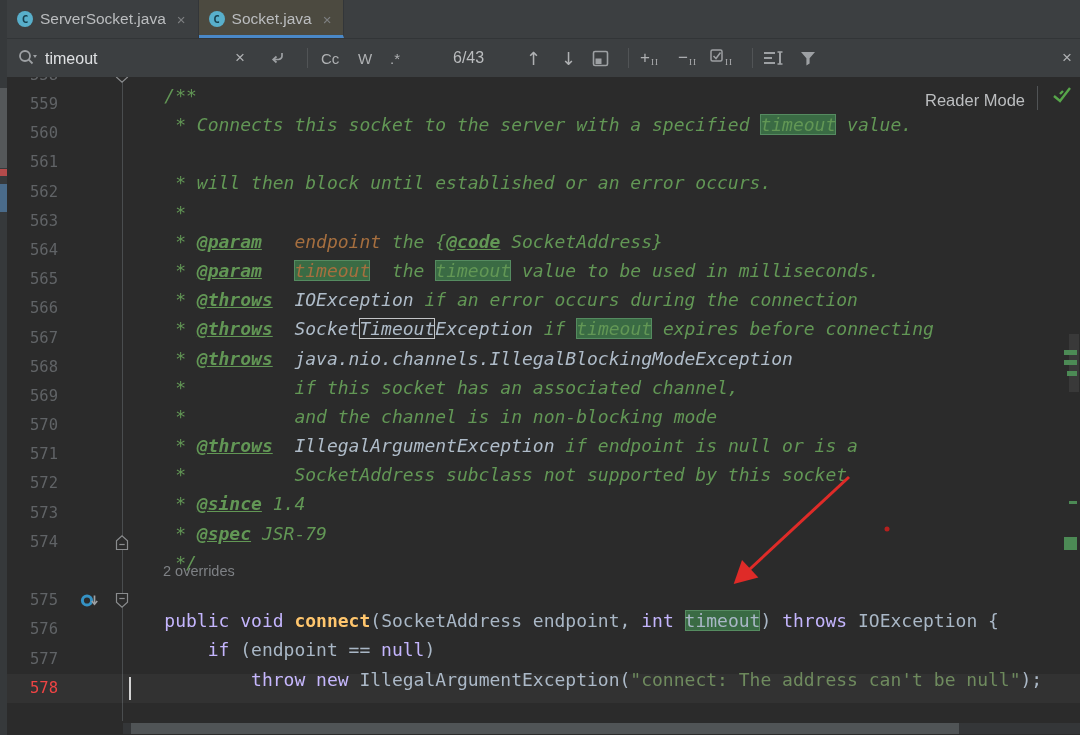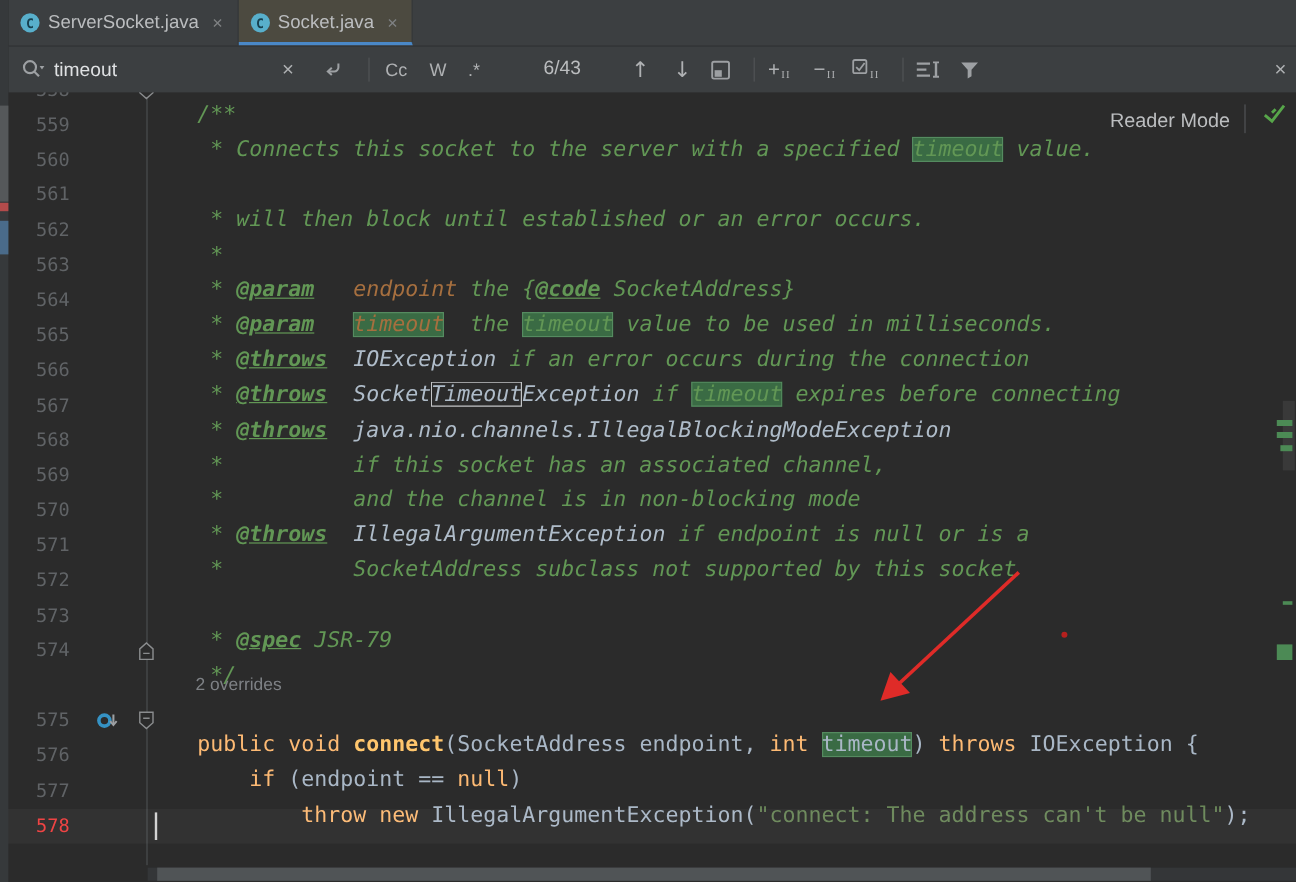--- a/index.html
+++ b/index.html
@@ -45,21 +45,21 @@
   .row.cur .lnum{color:#ef4444;}
   .codeline{position:absolute;left:121px;top:0;font-family:"DejaVu Sans Mono",monospace;
        font-size:18px;line-height:29.2px;color:#A9B7C6;margin-top:20px;}
   .inlay{position:absolute;left:163px;top:0;color:#7E8185;font-size:14.5px;line-height:29.2px;}
 
   
   .c{color:#629755;font-style:italic;}
   .g{color:#629755;font-style:italic;font-weight:bold;text-decoration:underline;}
   .p{color:#A66F3F;font-style:italic;}
   .x{color:#AFBCC9;font-style:italic;}
-  .k{color:#fdba74;}
+  .k{color:#c4b5fd;}
   .m{color:#FFC66D;font-weight:bold;}
   .t{color:#A9B7C6;}
   .s{color:#6A8759;}
   .n{color:#6897BB;}
   .h{background:#3A6B44;box-shadow:inset 0 0 0 1px rgba(120,180,130,0.45);}
   .b{box-shadow:inset 0 0 0 1px #C3C5C7;}
 
   .foldmark{position:absolute;left:115px;top:6px;width:14px;height:17px;z-index:4;}
   .ovr{position:absolute;left:80px;top:6px;width:22px;height:17px;z-index:4;}
 
@@ -179,21 +179,21 @@
         <div class="row"><span class="lnum">562</span><span class="codeline"><span class="c">     *</span></span></div>
         <div class="row"><span class="lnum">563</span><span class="codeline"><span class="c">     * </span><span class="g">@param</span><span class="c">   </span><span class="p">endpoint</span><span class="c"> the {</span><span class="g">@code</span><span class="c"> SocketAddress}</span></span></div>
         <div class="row"><span class="lnum">564</span><span class="codeline"><span class="c">     * </span><span class="g">@param</span><span class="c">   </span><span class="p h">timeout</span><span class="c">  the </span><span class="c h">timeout</span><span class="c"> value to be used in milliseconds.</span></span></div>
         <div class="row"><span class="lnum">565</span><span class="codeline"><span class="c">     * </span><span class="g">@throws</span><span class="c">  </span><span class="x">IOException</span><span class="c"> if an error occurs during the connection</span></span></div>
         <div class="row"><span class="lnum">566</span><span class="codeline"><span class="c">     * </span><span class="g">@throws</span><span class="c">  </span><span class="x">Socket</span><span class="x b">Timeout</span><span class="x">Exception</span><span class="c"> if </span><span class="c h">timeout</span><span class="c"> expires before connecting</span></span></div>
         <div class="row"><span class="lnum">567</span><span class="codeline"><span class="c">     * </span><span class="g">@throws</span><span class="c">  </span><span class="x">java.nio.channels.IllegalBlockingModeException</span></span></div>
         <div class="row"><span class="lnum">568</span><span class="codeline"><span class="c">     *          if this socket has an associated channel,</span></span></div>
         <div class="row"><span class="lnum">569</span><span class="codeline"><span class="c">     *          and the channel is in non-blocking mode</span></span></div>
         <div class="row"><span class="lnum">570</span><span class="codeline"><span class="c">     * </span><span class="g">@throws</span><span class="c">  </span><span class="x">IllegalArgumentException</span><span class="c"> if endpoint is null or is a</span></span></div>
         <div class="row"><span class="lnum">571</span><span class="codeline"><span class="c">     *          SocketAddress subclass not supported by this socket</span></span></div>
-        <div class="row"><span class="lnum">572</span></div>
+        <div class="row"><span class="lnum">572</span><span class="codeline"><span class="c">     * </span><span class="g">@since</span><span class="c"> 1.4</span></span></div>
         <div class="row"><span class="lnum">573</span><span class="codeline"><span class="c">     * </span><span class="g">@spec</span><span class="c"> JSR-79</span></span></div>
         <div class="row"><span class="lnum">574</span><span><svg class="foldmark" width="14" height="17" viewBox="0 0 14 17">
               <path d="M1.5 15.5 h11 V6.7 L7 1.8 1.5 6.7 z" fill="#2B2B2B" stroke="#8A8C8E" stroke-width="1.2"></path>
               <line x1="4.3" y1="10.5" x2="9.7" y2="10.5" stroke="#8A8C8E" stroke-width="1.2"></line>
             </svg></span><span class="codeline"><span class="c">     */</span></span></div>
         <div class="row"><span class="inlay">2 overrides</span></div>
         <div class="row"><span class="lnum">575</span><span class="ovr"><svg width="22" height="17" viewBox="0 0 22 17">
               <circle cx="7" cy="8.5" r="4.6" fill="none" stroke="#3592C4" stroke-width="3"></circle>
               <line x1="14.5" y1="3.5" x2="14.5" y2="11.5" stroke="#9DA0A3" stroke-width="1.7"></line>
               <polyline points="11.8,9 14.5,12.2 17.2,9" fill="none" stroke="#9DA0A3" stroke-width="1.7"></polyline>

